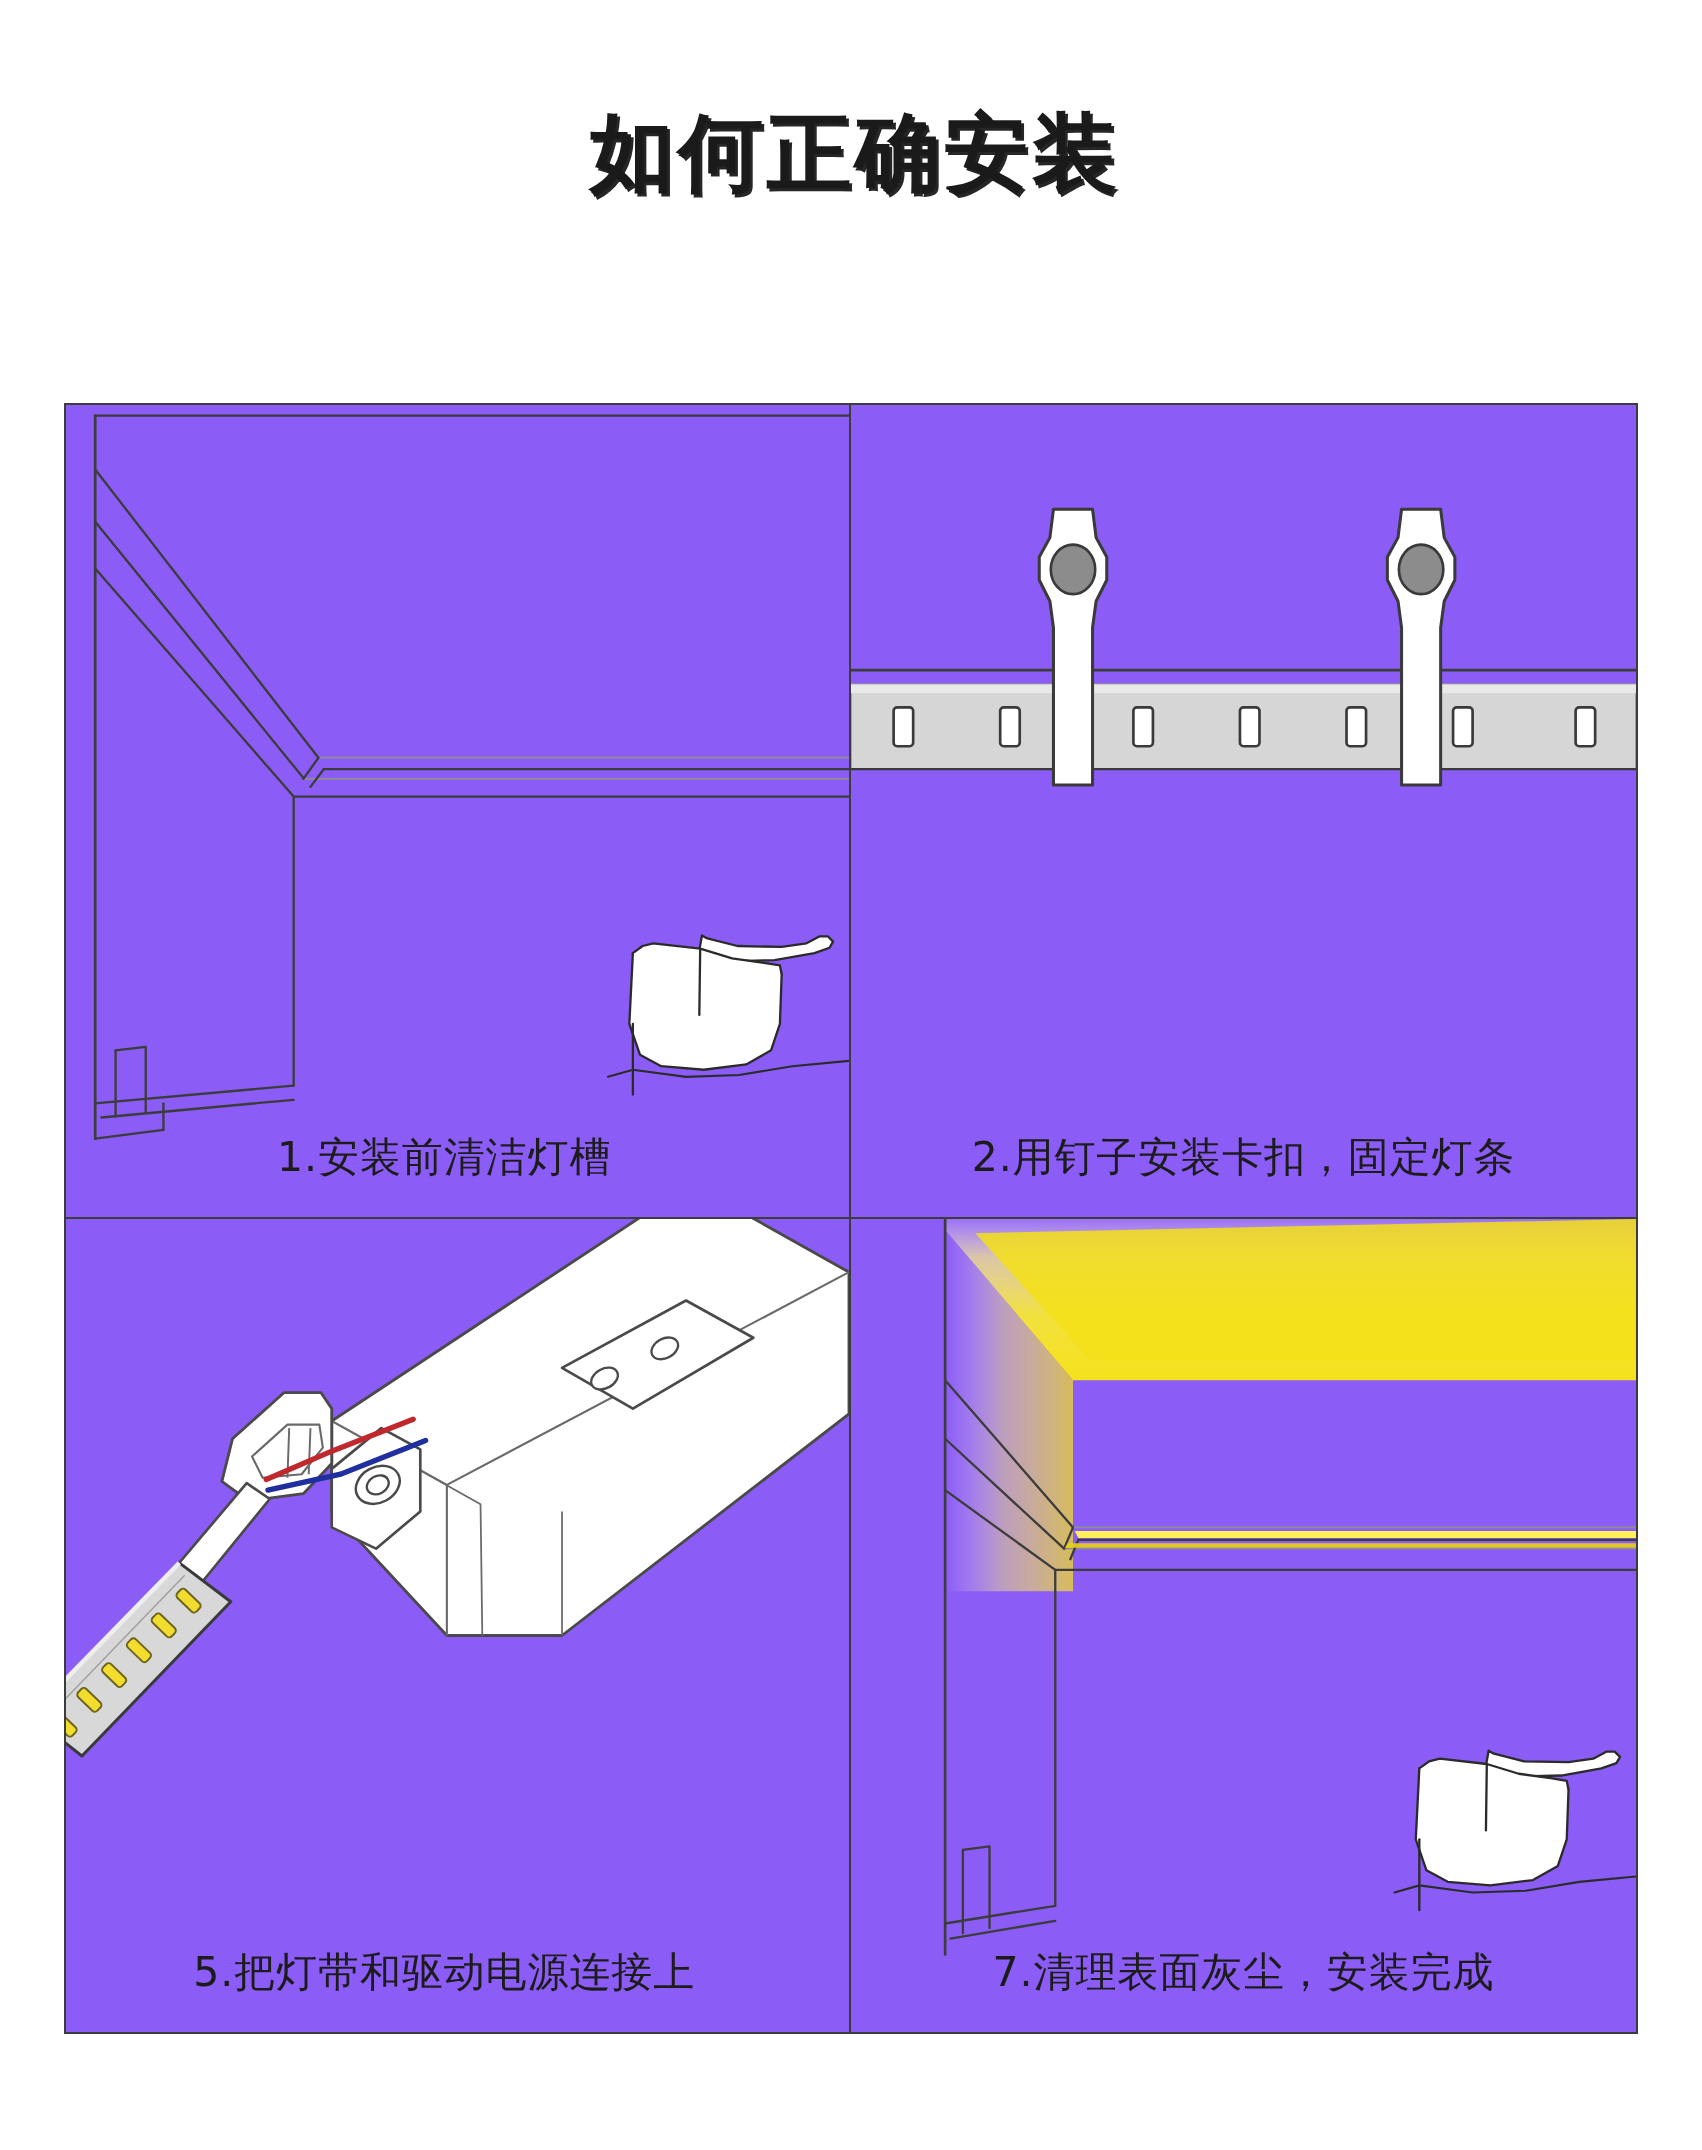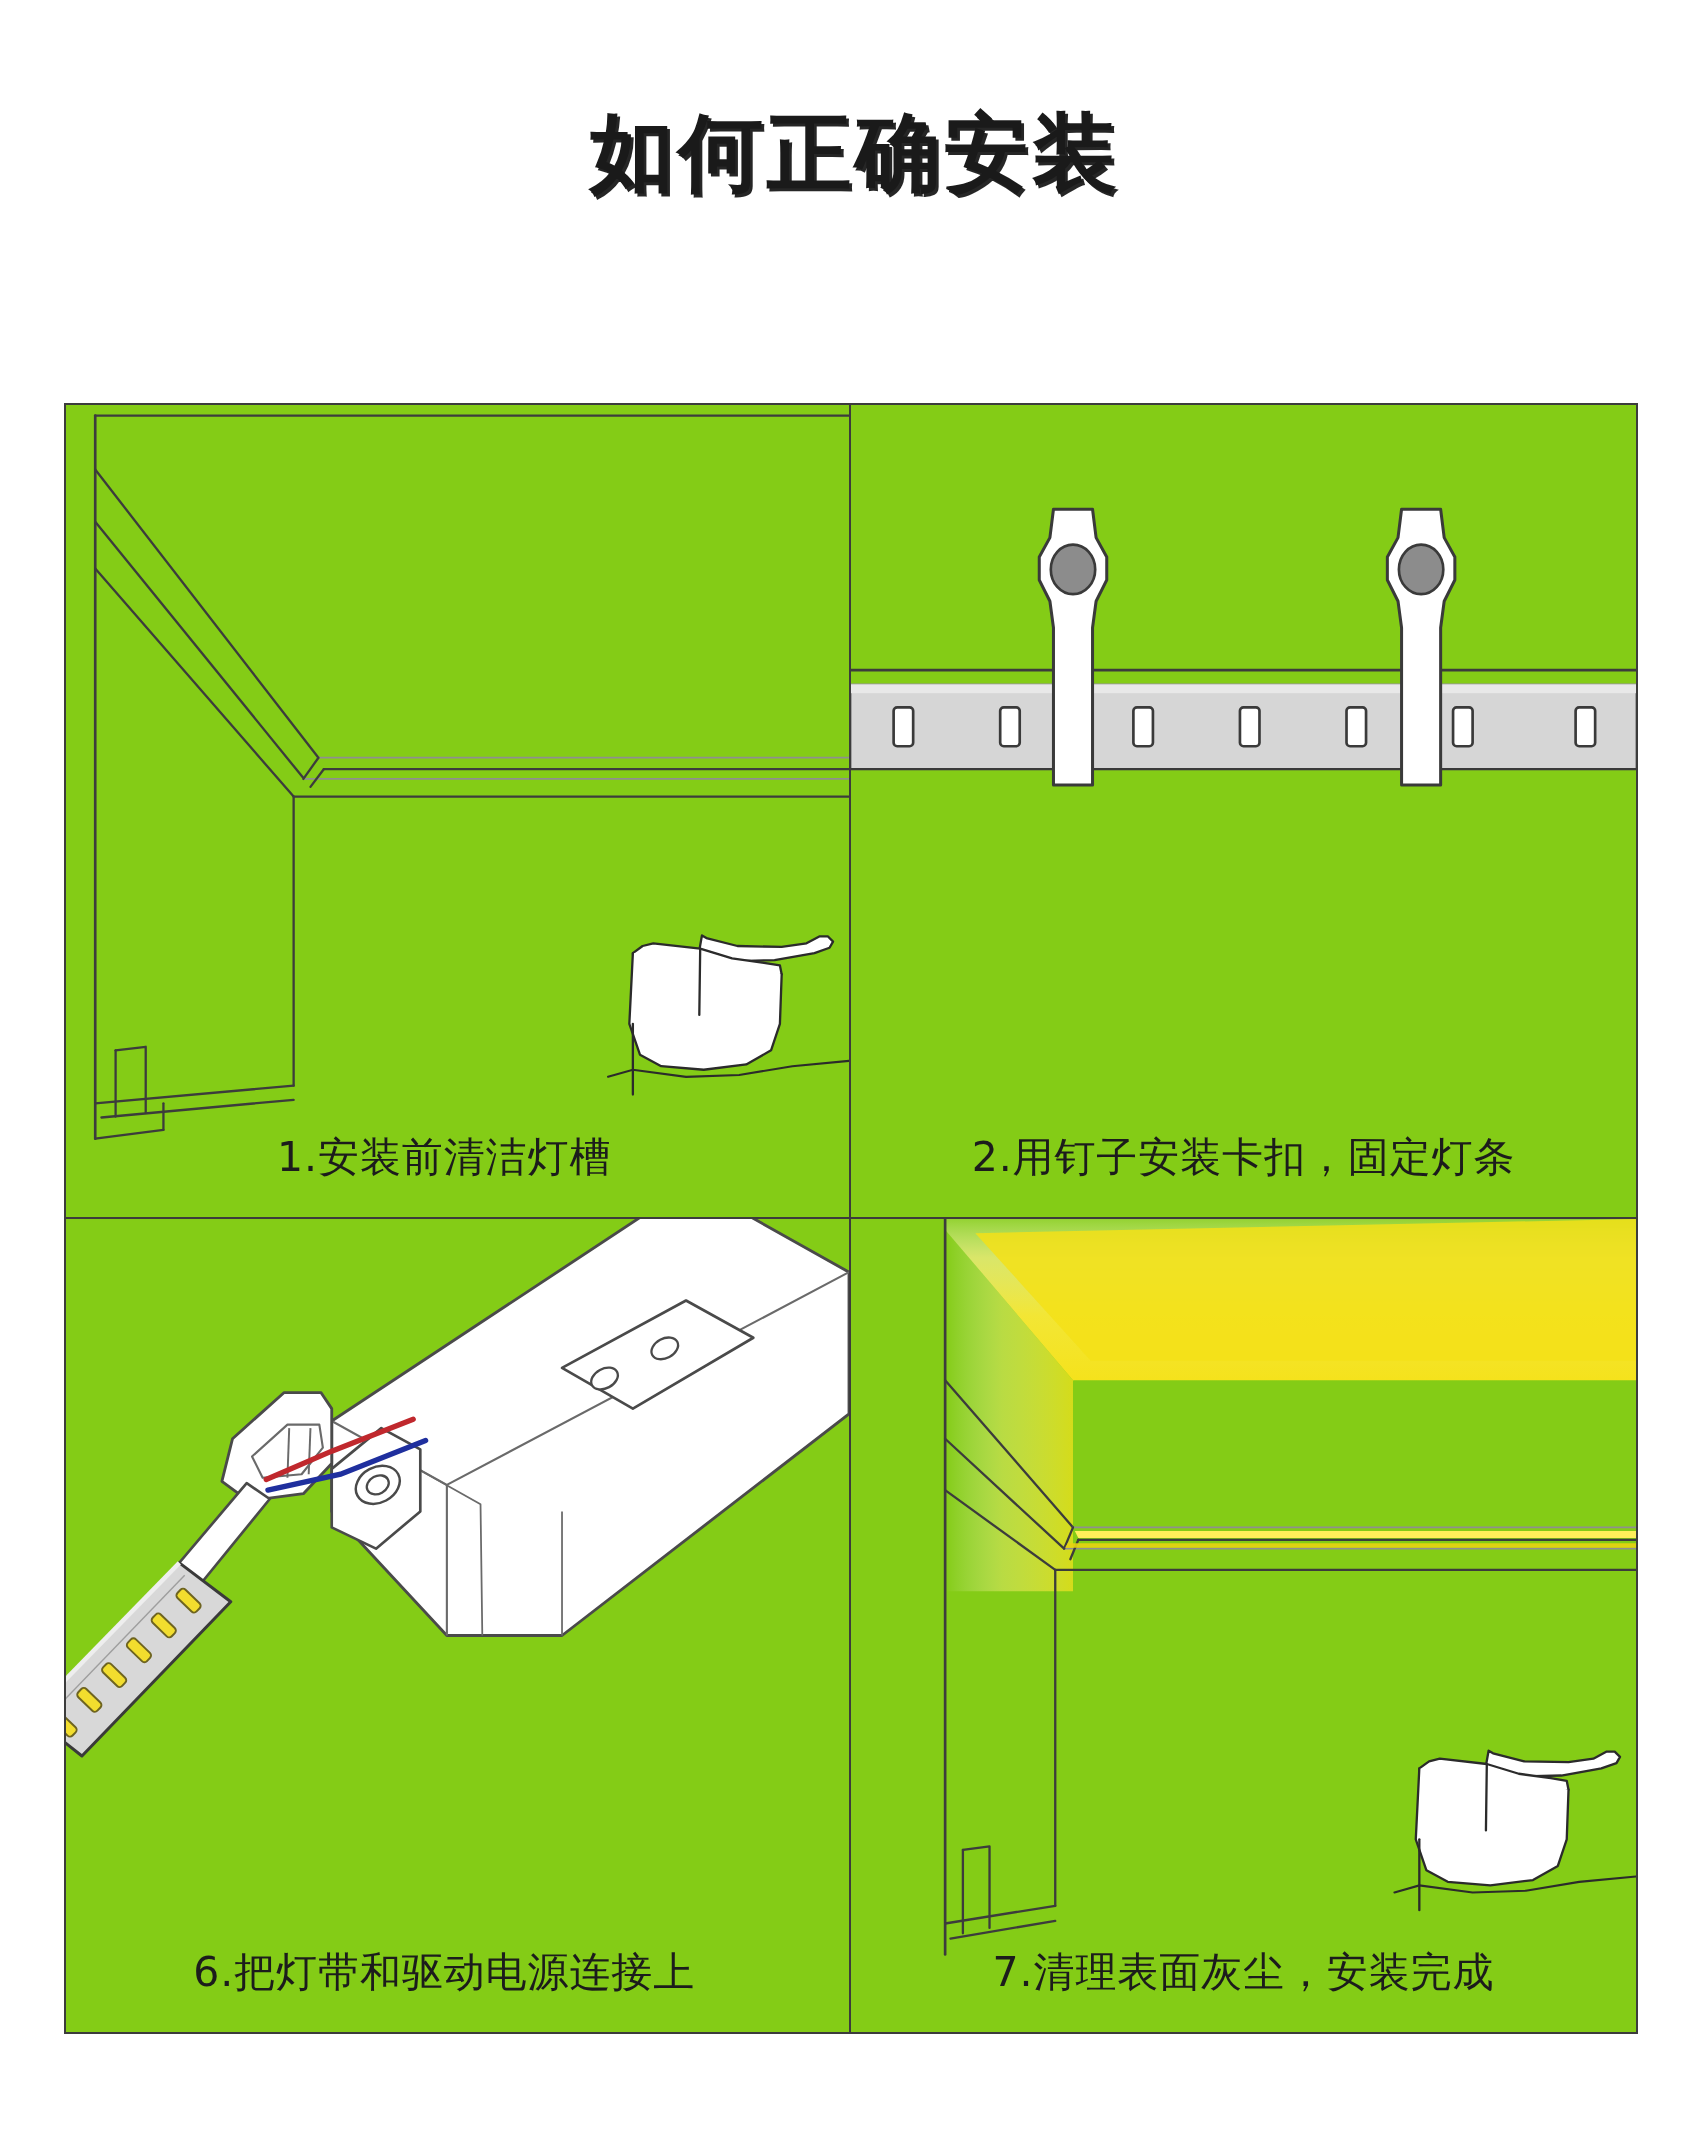--- a/index.html
+++ b/index.html
@@ -42,21 +42,21 @@
     width: 1574px;
     height: 1631px;
     display: grid;
     grid-template-columns: 1fr 1fr;
     grid-template-rows: 1fr 1fr;
     border: 2.7px solid #3c3c3c;
   }
   .panel {
     position: relative;
     overflow: hidden;
-    background: #84cc16;
+    background: #8b5cf6;
     border: 0;
   }
   .panel.p1 { border-right: 2.7px solid #3c3c3c; border-bottom: 2.7px solid #3c3c3c; }
   .panel.p2 { border-bottom: 2.7px solid #3c3c3c; padding-left: 24px; }
   .panel.p3 { border-right: 2.7px solid #3c3c3c; }
 
   .art {
     position: absolute;
     left: 0; top: 0;
     width: 100%;
@@ -219,21 +219,21 @@
             <rect x="132" y="416" width="13" height="30" rx="4" transform="rotate(-46 138 431)"></rect>
             <rect x="104" y="444" width="13" height="30" rx="4" transform="rotate(-46 110 459)"></rect>
             <rect x="76" y="472" width="13" height="30" rx="4" transform="rotate(-46 82 487)"></rect>
             <rect x="48" y="500" width="13" height="30" rx="4" transform="rotate(-46 54 515)"></rect>
             <rect x="20" y="528" width="13" height="30" rx="4" transform="rotate(-46 26 543)"></rect>
             <rect x="-8" y="556" width="13" height="30" rx="4" transform="rotate(-46 -2 571)"></rect>
             <rect x="-36" y="584" width="13" height="30" rx="4" transform="rotate(-46 -30 599)"></rect>
           </g>
         </g>
       </svg>
-      <div class="caption">6.把灯带和驱动电源连接上</div>
+      <div class="caption">5.把灯带和驱动电源连接上</div>
     </div>
 
     <div class="panel p4">
       <svg class="art" viewBox="0 0 884 918" preserveAspectRatio="none">
         <defs>
           <linearGradient id="glowGrad" x1="0" y1="1" x2="0" y2="0">
             <stop offset="0%" stop-color="#f5e21c" stop-opacity="1"></stop>
             <stop offset="38%" stop-color="#f7e736" stop-opacity="0.96"></stop>
             <stop offset="72%" stop-color="#fbf089" stop-opacity="0.72"></stop>
             <stop offset="100%" stop-color="#ffffff" stop-opacity="0"></stop>

